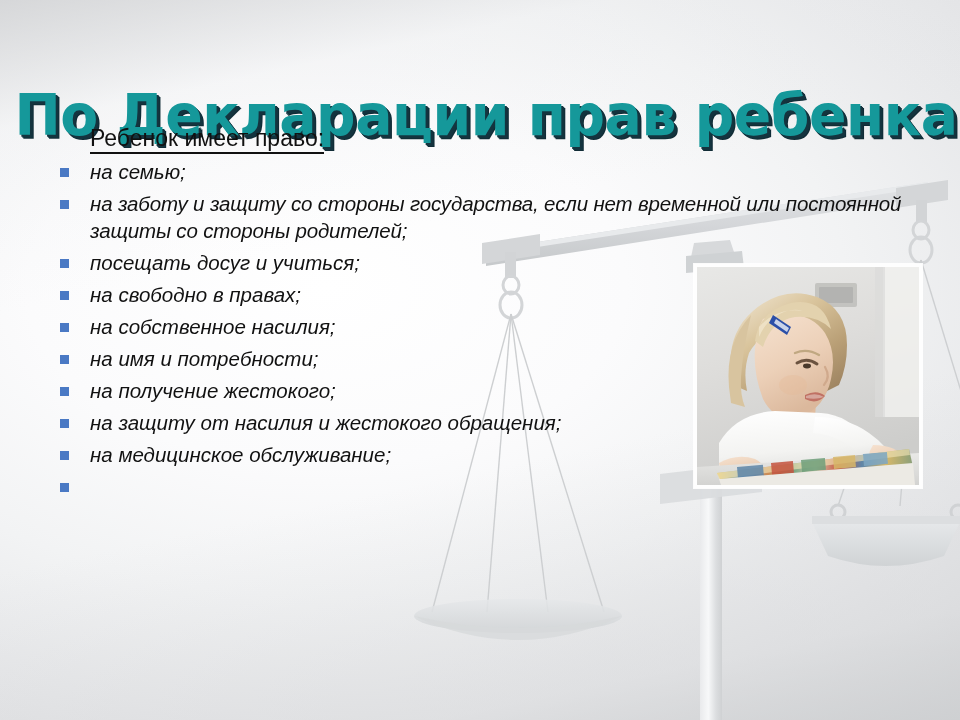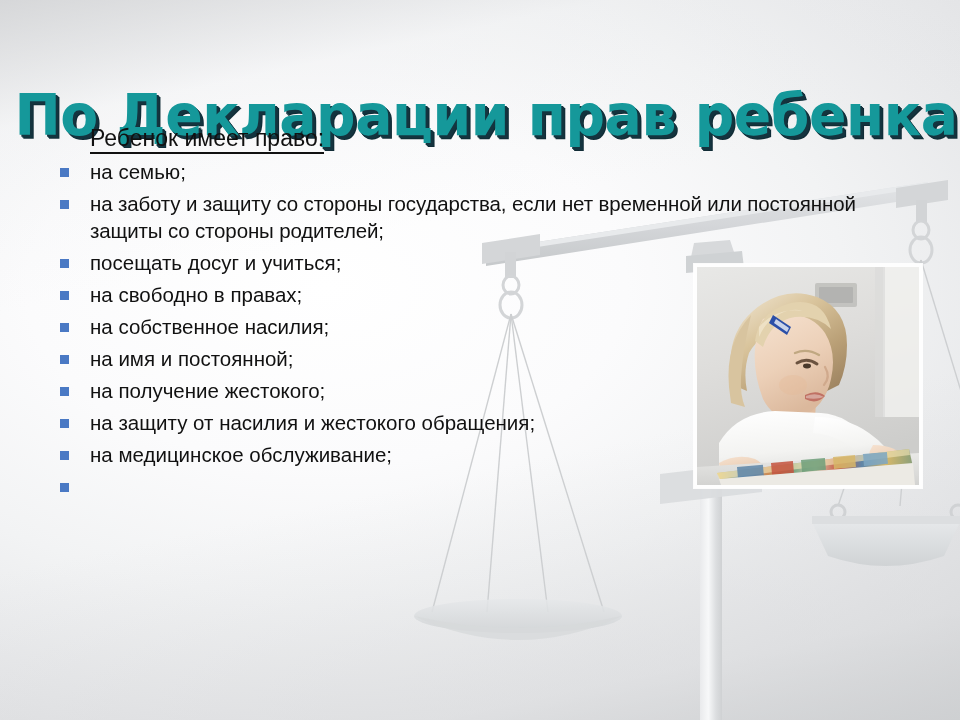--- a/index.html
+++ b/index.html
@@ -84,20 +84,21 @@
     margin-bottom: 6px;
   }
   .lead span.u {
     border-bottom: 2px solid #111111;
     padding-bottom: 1px;
   }
   ul.rights {
     list-style: none;
     margin: 0;
     padding: 0;
+    font-style: italic;
   }
   ul.rights li {
     position: relative;
     padding-left: 36px;
     margin: 0 0 6px 0;
     font-size: 20.5px;
     line-height: 1.27;
     color: #111111;
   }
   ul.rights li .sq {
@@ -204,21 +205,21 @@
 
   <div id="body">
     <div class="lead"><span class="u">Ребенок имеет право:</span></div>
 
     <ul class="rights">
       <li><span class="sq"></span><span>на семью;</span></li>
       <li class="wide"><span class="sq"></span><span>на заботу и защиту со стороны государства, если нет временной или постоянной защиты со стороны родителей;</span></li>
       <li><span class="sq"></span><span>посещать досуг и учиться;</span></li>
       <li><span class="sq"></span><span>на свободно в правах;</span></li>
       <li><span class="sq"></span><span>на собственное насилия;</span></li>
-      <li><span class="sq"></span><span>на имя и постоянной;</span></li>
+      <li><span class="sq"></span><span>на имя и потребности;</span></li>
       <li><span class="sq"></span><span>на получение жестокого;</span></li>
       <li><span class="sq"></span><span>на защиту от насилия и жестокого обращения;</span></li>
       <li><span class="sq"></span><span>на медицинское обслуживание;</span></li>
       <li class="wide"><span class="sq"></span></li>
     </ul>
   </div>
 
   <div id="photo-frame">
     <div id="photo">
       <svg viewBox="0 0 222 218" width="222" height="218" xmlns="http://www.w3.org/2000/svg">

